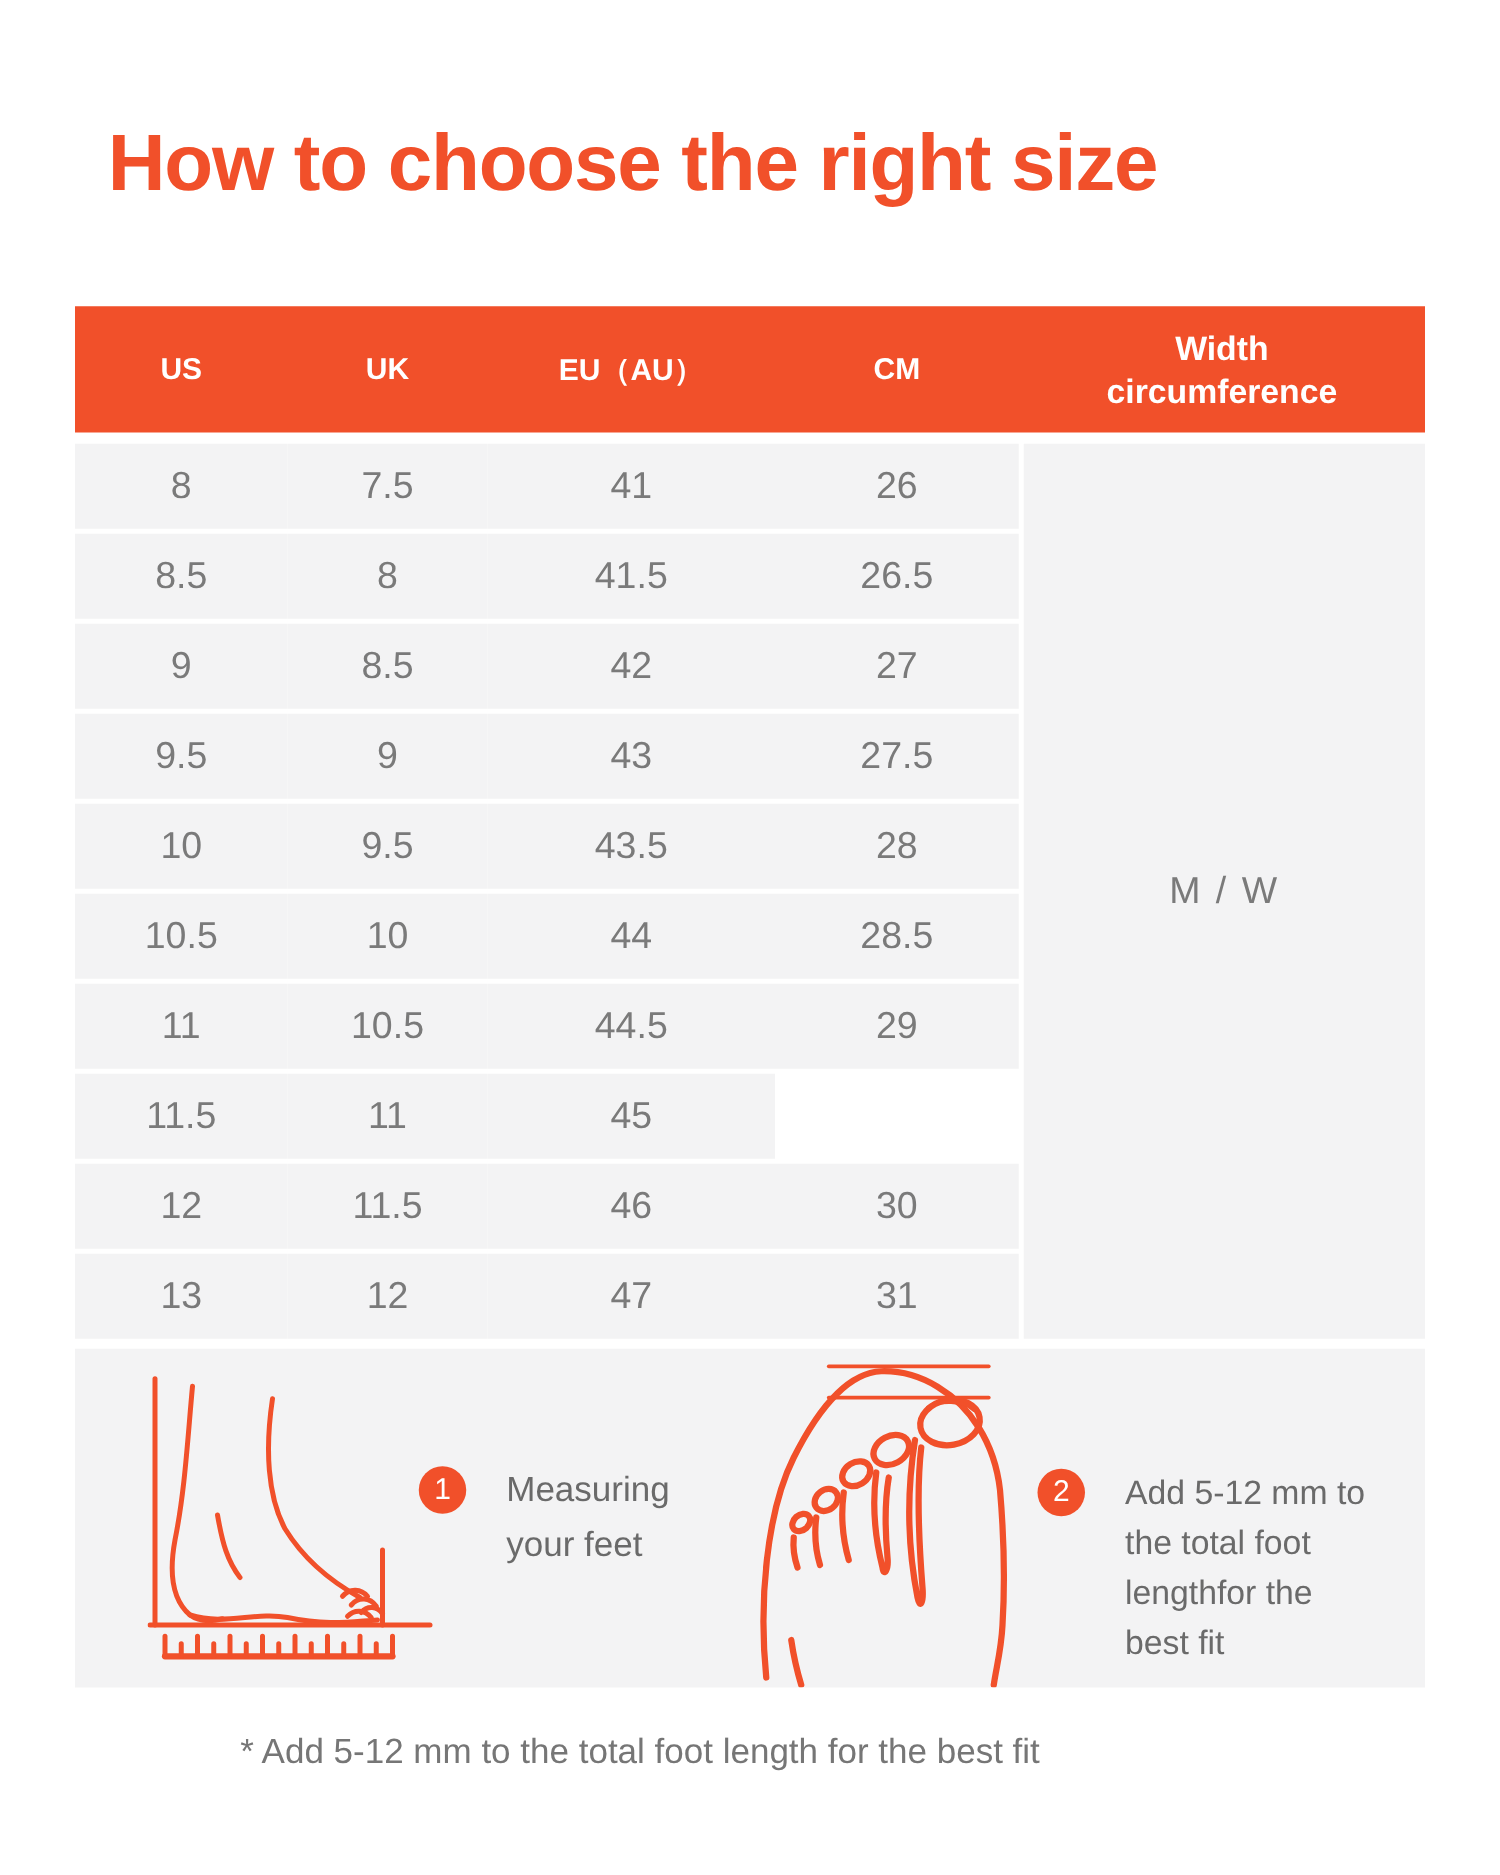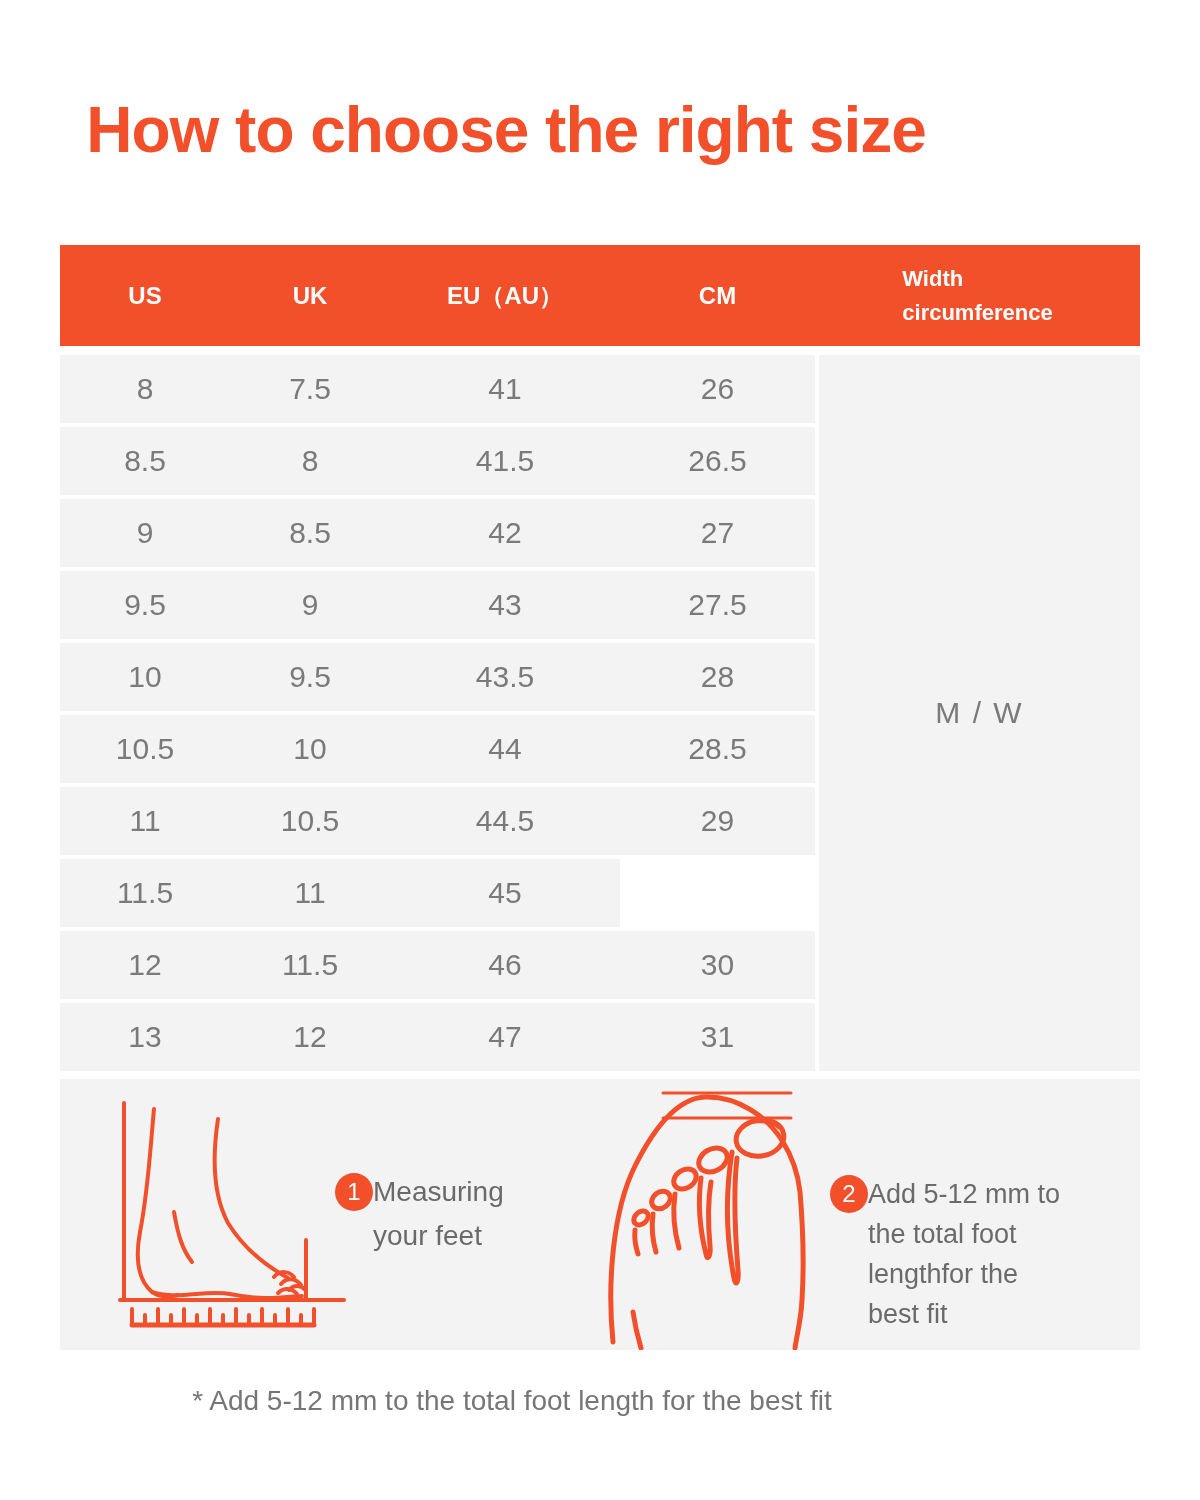--- a/index.html
+++ b/index.html
@@ -25,21 +25,21 @@
   .thead{
     position:absolute;left:60px;top:245px;width:1080px;height:101px;
     background:var(--accent);display:flex;align-items:center;
   }
   .hcell{
     display:flex;align-items:center;justify-content:center;
     color:var(--header-text);font-weight:700;font-size:24px;height:100%;
   }
   .c-us{width:170px;} .c-uk{width:160px;text-align:right;} .c-eu{width:230px;} .c-cm{width:195px;}
   .c-w{width:325px;}
-  .hcell.c-w{font-size:22px;line-height:34px;white-space:pre-line;}
+  .hcell.c-w{font-size:27px;line-height:34px;text-align:center;white-space:pre-line;}
 
   
   .tbody{position:absolute;left:60px;top:355px;width:1080px;display:flex;}
   .rows{width:755px;display:flex;flex-direction:column;}
   .trow{display:flex;height:68px;margin-bottom:4px;}
   .trow:last-child{margin-bottom:0;}
   .tcell{
     background:var(--row-bg);height:68px;display:flex;align-items:center;justify-content:center;
     font-size:30px;color:var(--cell-text);
   }
@@ -56,21 +56,21 @@
   }
   .illu{position:absolute;}
   .illu svg{display:block;}
   .step{position:absolute;display:flex;align-items:flex-start;}
   .step-num{
     width:38px;height:38px;border-radius:50%;background:var(--accent);
     color:#fff;font-size:24px;display:flex;align-items:center;justify-content:center;
     flex:0 0 38px;
   }
   .step-text{
-    margin-left:0;color:var(--step-text);white-space:pre-line;
+    margin-left:32px;color:var(--step-text);white-space:pre-line;
   }
   .step1 .step-text{font-size:28px;line-height:44px;margin-top:-3px;}
   .step2 .step-text{font-size:27px;line-height:40px;margin-top:-1px;}
 
   .footnote{
     position:absolute;left:0;top:1385px;width:1024px;text-align:center;
     font-size:28px;color:var(--note-text);
   }
 </style>
 </head>

